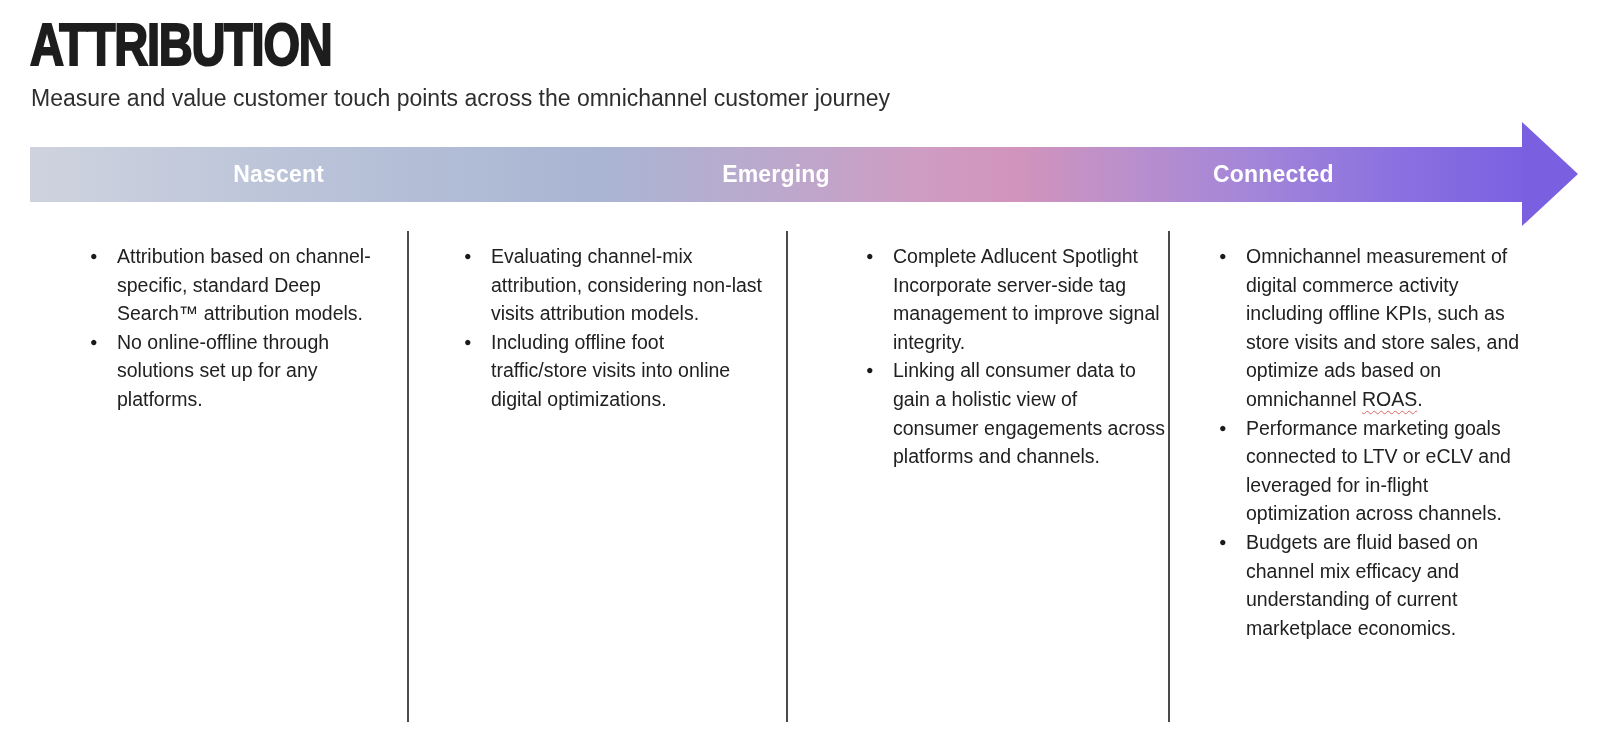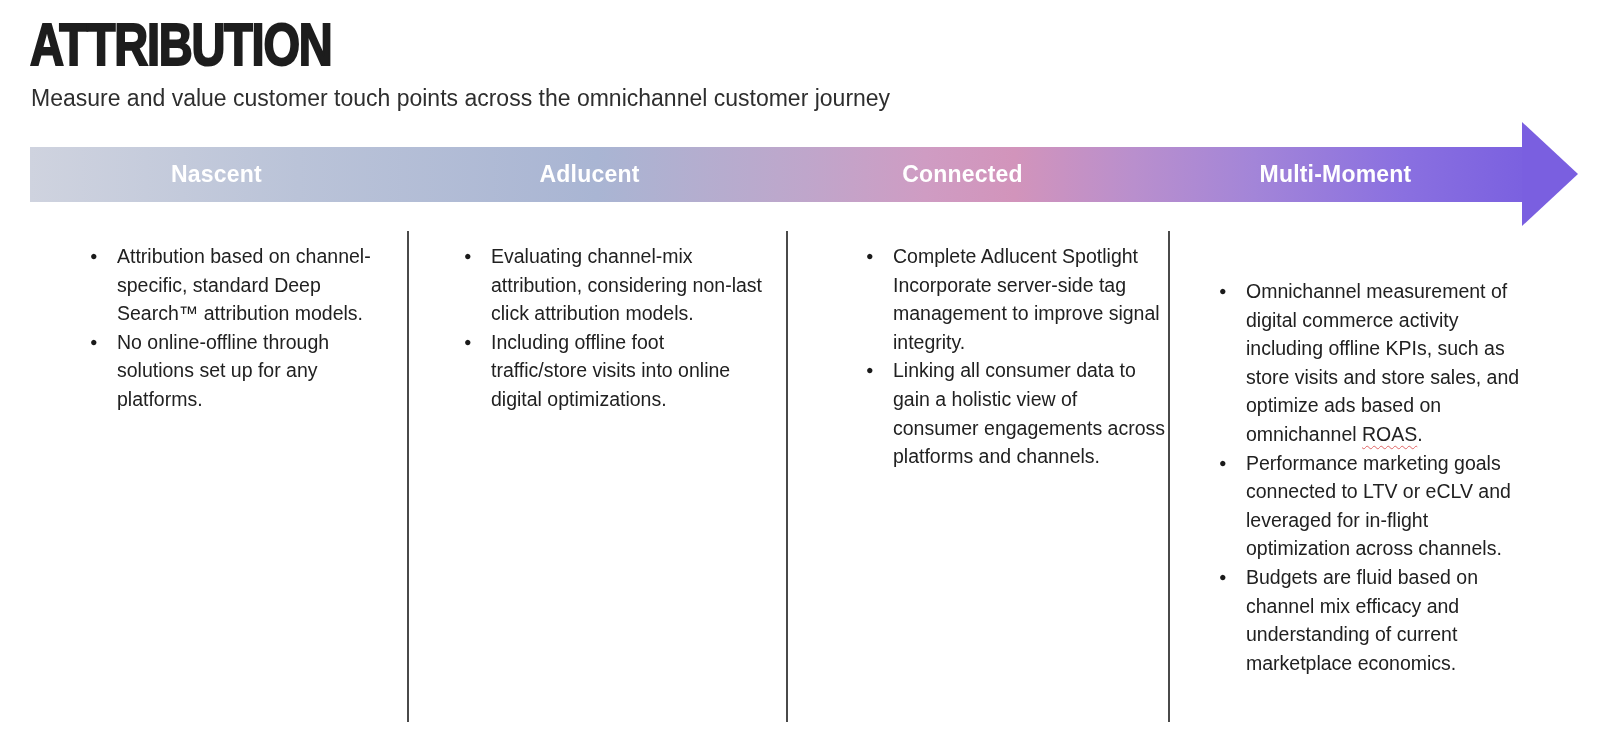--- a/index.html
+++ b/index.html
@@ -68,21 +68,21 @@
   
   .col {
     position: absolute; top: 242px;
     font-size: 19.5px;
     line-height: 28.6px;
     color: #212121;
   }
   .col.c1 { left: 89px;  width: 300px; }
   .col.c2 { left: 463px; width: 300px; }
   .col.c3 { left: 865px; width: 302px; }
-  .col.c4 { left: 1218px; width: 308px; margin-top: 35px; }
+  .col.c4 { left: 1218px; width: 308px; }
 
   ul.bullets { margin: 0; padding: 0; list-style: none; }
   ul.bullets li {
     position: relative;
     padding-left: 28px;
   }
   ul.bullets li::before {
     content: "\25CF";
     position: absolute; left: 1px; top: 0;
     font-size: 12.5px;
@@ -99,39 +99,38 @@
   }
 </style>
 </head>
 <body>
 
 <div class="page-title">ATTRIBUTION</div>
 <div class="page-subtitle">Measure and value customer touch points across the omnichannel customer journey</div>
 
 <div class="arrow-bar" style="background: linear-gradient(90deg, rgb(207, 211, 223) 0%, rgb(186, 195, 216) 18%, rgb(169, 181, 211) 38%, rgb(191, 166, 203) 52%, rgb(207, 156, 195) 60%, rgb(210, 148, 187) 66%, rgb(185, 143, 205) 74%, rgb(163, 133, 216) 82%, rgb(138, 112, 224) 92%, rgb(123, 97, 224) 100%);">
   <div class="stage-cell">Nascent</div>
-  <div class="stage-cell">Adlucent</div>
+  <div class="stage-cell">Emerging</div>
   <div class="stage-cell">Connected</div>
-  <div class="stage-cell">Multi-Moment</div>
 </div>
 <div class="arrow-head" style="border-left-color: rgb(122, 95, 224);"></div>
 
 <div class="divider d1"></div>
 <div class="divider d2"></div>
 <div class="divider d3"></div>
 
 <div class="col c1">
   <ul class="bullets">
       <li>Attribution based on channel-specific, standard Deep Search™ attribution models.</li>
       <li>No online-offline through solutions set up for any platforms.</li>
     </ul>
 </div>
 <div class="col c2">
   <ul class="bullets">
-      <li>Evaluating channel-mix attribution, considering non-last click attribution models.</li>
+      <li>Evaluating channel-mix attribution, considering non-last visits attribution models.</li>
       <li>Including offline foot traffic/store visits into online digital optimizations.</li>
     </ul>
 </div>
 <div class="col c3">
   <ul class="bullets">
       <li>Complete Adlucent Spotlight Incorporate server-side tag management to improve signal integrity.</li>
       <li>Linking all consumer data to gain a holistic view of consumer engagements across platforms and channels.</li>
     </ul>
 </div>
 <div class="col c4">

